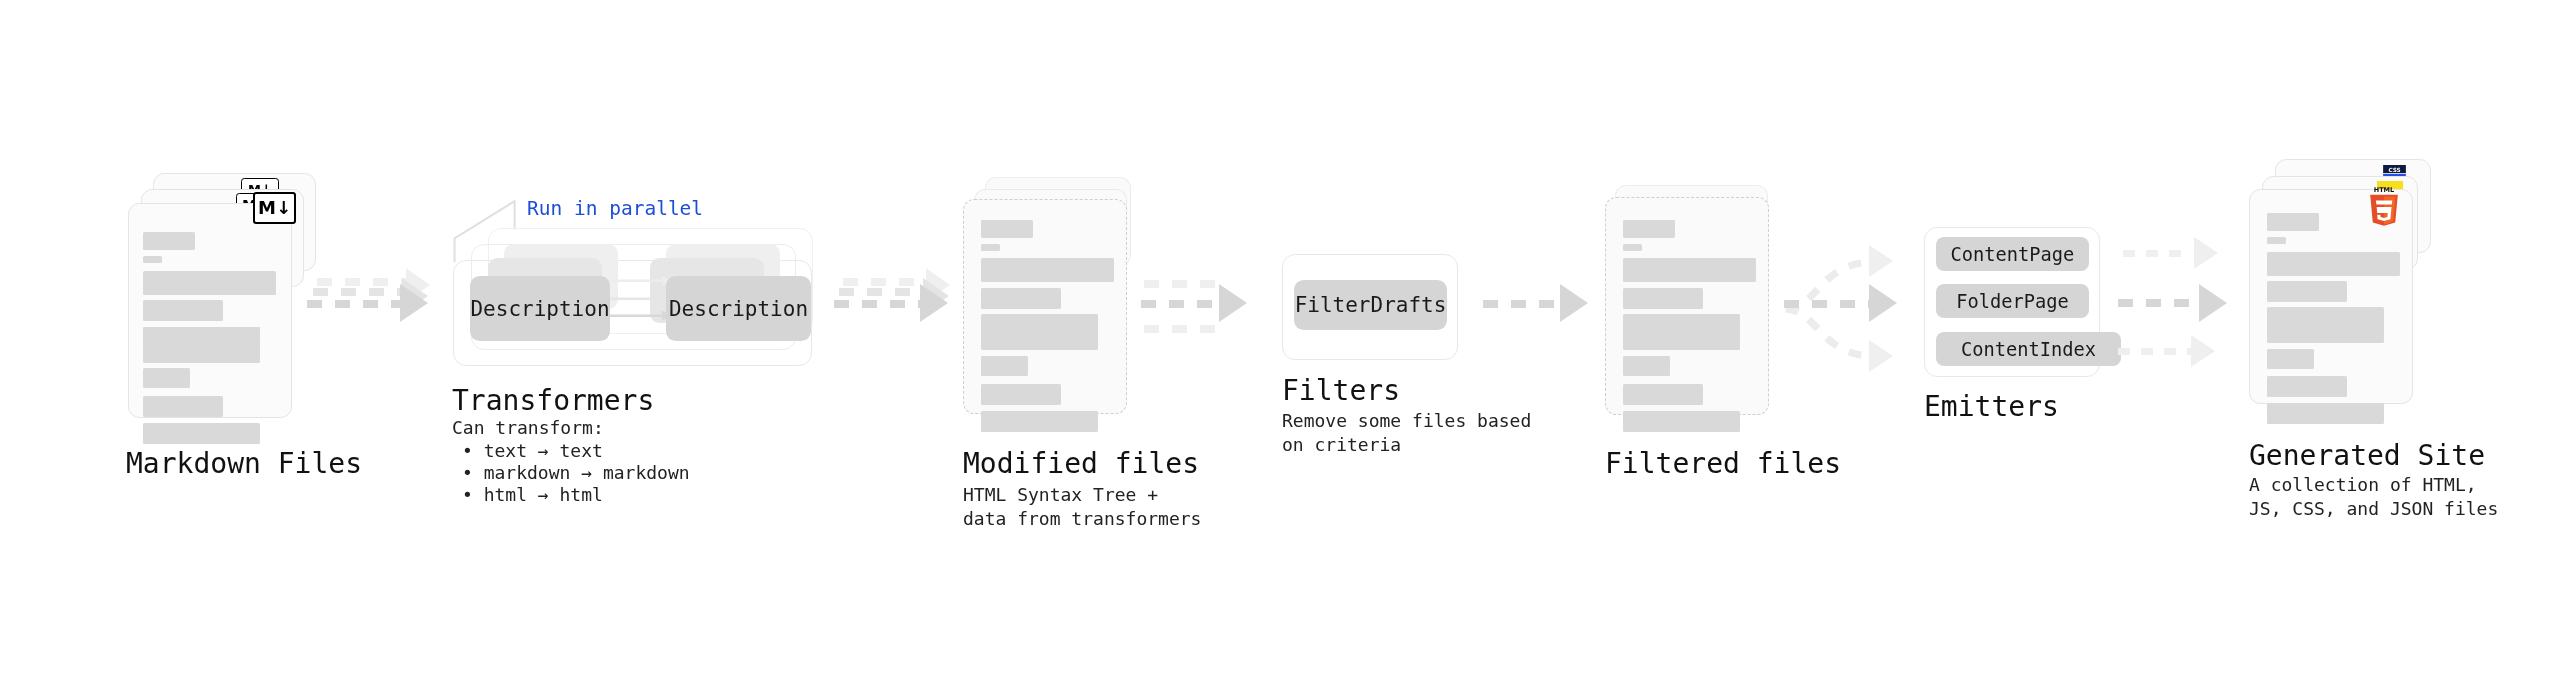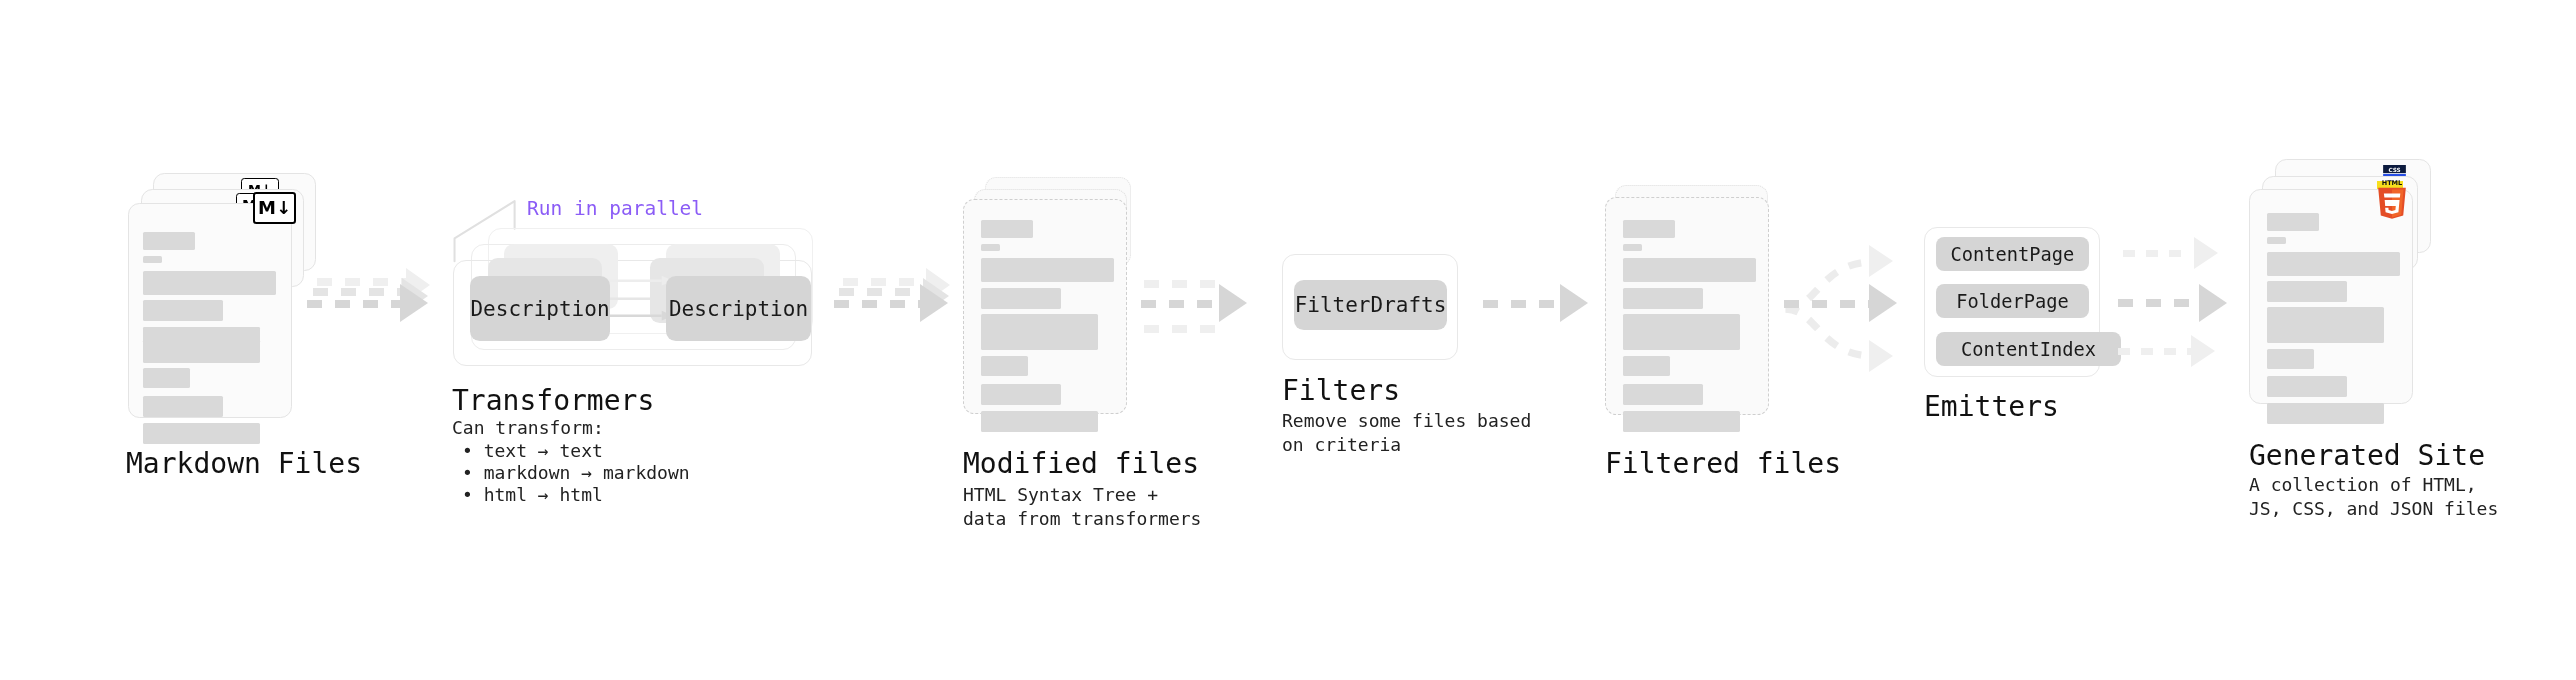--- a/index.html
+++ b/index.html
@@ -76,21 +76,21 @@
   .subtitle{
     position:absolute;
     font-size:18px;
     line-height:24.4px;
     color:#222;
     white-space:pre;
   }
   .note{
     position:absolute;
     font-size:19.5px;
-    color:#8b5cf6;
+    color:#1d4ed8;
     white-space:nowrap;
   }
   .bullets{
     position:absolute;
     font-size:18px;
     line-height:24.4px;
     color:#222;
     white-space:pre;
   }
 
@@ -352,21 +352,21 @@
         <rect x="0" y="11" width="28" height="4" fill="#264de4"></rect>
       </svg>
     </div>
 
     <div class="card" style="left:2262px;top:176px;width:156px;height:94px;"></div>
 
     <div class="jsbadge" style="left:2377px;top:181px;width:26px;height:16.3px;"></div>
 
     <div class="card" style="left:2249px;top:189px;width:164px;height:215px;"></div>
 
-    <div class="h5" style="left:2366px;top:178px;margin-left:8px;">
+    <div class="h5" style="left:2366px;top:185px;">
       <svg width="36" height="39" viewBox="0 0 44 48">
         <text x="22" y="9" font-size="8" fill="#111" text-anchor="middle" font-family="DejaVu Sans, sans-serif" font-weight="bold">HTML</text>
         <path d="M5 12 L8.2 46 L22 50 L35.8 46 L39 12 Z" fill="#e44d26"></path>
         <path d="M22 14 L22 48.5 L33.4 45.2 L36.2 14 Z" fill="#f16529"></path>
         <path d="M22 19 H12 l0.6 5 H22 Z M22 19 H32.2 l-0.5 5 H22 Z
                  M13 27 h18.3 l-1.4 15.3 L22 44.4 l-7.9-2.1 l-0.5-5.6 h4 l0.25 2.7 L22 40.6 l4.2-1.2 l0.45-4.9 H13.6 Z" fill="#ffffff"></path>
       </svg>
     </div>
 
     <div class="skel" style="left:2267px;top:213px;width:52px;height:18px;"></div>

